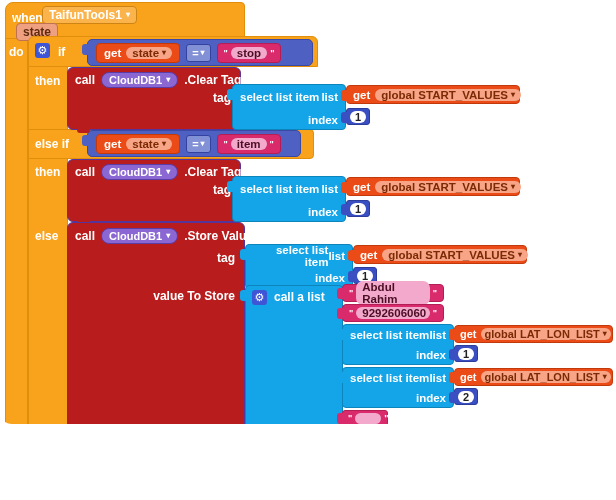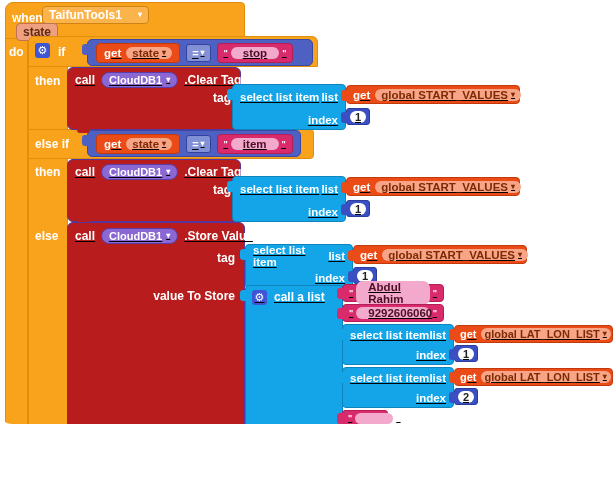--- a/index.html
+++ b/index.html
@@ -1,58 +1,58 @@
 <!DOCTYPE html>
 <html><head>
 <meta charset="utf-8">
 <style>
   html,body{margin:0;padding:0;background:#fff;}
   #workspace{position:relative;width:616px;height:424px;background:#ffffff;overflow:hidden;
              font-family:"Liberation Sans",sans-serif;border-radius:12px;}
-  .blk{position:absolute;box-sizing:border-box;border-radius:5px;text-decoration:underline;}
+  .blk{position:absolute;box-sizing:border-box;border-radius:5px;}
   .lbl{color:#fff;font:700 12px "Liberation Sans",sans-serif;white-space:nowrap;}
   .abslbl{position:absolute;color:#fff;font:700 12px "Liberation Sans",sans-serif;white-space:nowrap;}
   .flexrow{display:flex;align-items:center;}
   .plug{position:absolute;left:-6px;top:4px;width:7px;height:11px;background:inherit;
         border-radius:3px 0 0 3px;}
   .nbot{position:absolute;left:9px;bottom:-4px;width:13px;height:5px;background:inherit;
         border-radius:0 0 3px 3px;}
   
   .orange{background:#F9A21B;border:1px solid #E08E0B;}
-  .ochip{display:inline-flex;align-items:center;gap:16px;background:#FBB44C;border:1px solid #CE8412;
+  .ochip{display:inline-flex;align-items:center;gap:4px;background:#FBB44C;border:1px solid #CE8412;
          border-radius:4px;padding:1px 6px;color:#fff;font:700 12px "Liberation Sans",sans-serif;}
   .statechip{display:inline-flex;align-items:center;background:#EFA081;border:1px solid #BE7251;
          border-radius:4px;padding:1px 6px;color:#5F2B10;font:700 12px "Liberation Sans",sans-serif;}
   
   .purple{background:#b91c1c;border:1px solid #55349B;}
   .pchip{display:inline-flex;align-items:center;gap:4px;background:#8A67D2;border:1px solid #5B3BA4;
          border-radius:9px;padding:1px 7px;color:#fff;font:700 11px "Liberation Sans",sans-serif;}
   
   .cyan{background:#14A4E8;border:1px solid #0E84BD;}
   
   .magenta{background:#D92A6C;border:1px solid #B21E55;}
   .tchip{display:inline-flex;align-items:center;min-width:10px;min-height:12px;background:#F2A9CC;
-         border-radius:7px;padding:0 12px;color:#4A0E23;font:700 11.5px "Liberation Sans",sans-serif;}
+         border-radius:7px;padding:0 6px;color:#4A0E23;font:700 11.5px "Liberation Sans",sans-serif;}
   .q{color:#fff;font:700 9px "Liberation Sans",sans-serif;margin:0 3px;}
   
   .vget{background:#EB4B16;border:1px solid #C23A0C;}
   .gchip{display:inline-flex;align-items:center;gap:3px;background:#F7A586;border-radius:7px;
          padding:0 6px;color:#7C2A05;font:700 11.5px "Liberation Sans",sans-serif;white-space:nowrap;}
   
   .indigo{background:#4F60C3;border:1px solid #3A49A4;}
   .opchip{display:inline-flex;align-items:center;gap:2px;background:#8290D6;border:1px solid #33429E;
           border-radius:3px;padding:0 5px;height:16px;color:#fff;font:700 11px "Liberation Sans",sans-serif;}
   
   .num{background:#3A50C2;border:1px solid #2B3C9B;display:flex;align-items:center;justify-content:center;}
   .nfield{background:#fff;border-radius:7px;padding:0 5px;color:#222;font:700 11px "Liberation Sans",sans-serif;}
   .gear{display:flex;align-items:center;justify-content:center;width:15px;height:15px;background:#3E55D6;
         border-radius:3px;color:#fff;font-size:11px;line-height:1;}
   .caret{font-size:8px;line-height:1;}
   .cyrow{display:flex;align-items:center;justify-content:space-between;height:23px;padding:0 7px;
-         color:#fff;font:700 11.5px "Liberation Sans",sans-serif;}
+         color:#fff;font:700 11.5px "Liberation Sans",sans-serif;text-align:right;}
 </style>
 </head>
 <body>
 
 <div id="workspace">
 
   <div class="blk orange" style="left:5px;top:2px;width:240px;height:38px;border-radius:8px 4px 0 0;"></div>
   <div class="blk orange" style="left:5px;top:38px;width:23px;height:452px;border-radius:0;"></div>
   <div class="blk orange" style="left:5px;top:488px;width:228px;height:10px;border-radius:0 0 6px 6px;"></div>
   <span class="abslbl" style="left:12px;top:11px;">when</span>

